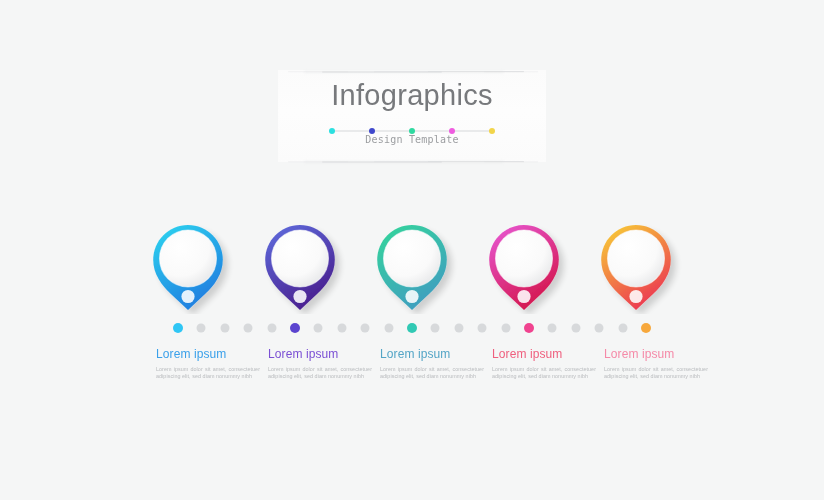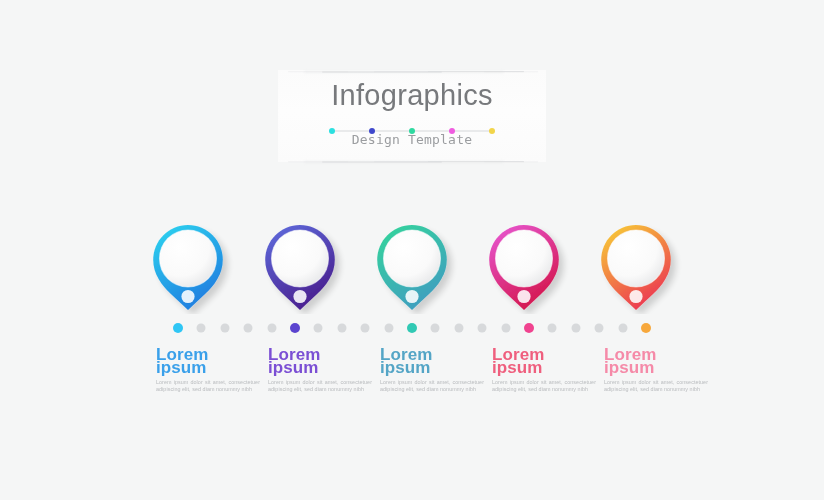--- a/index.html
+++ b/index.html
@@ -40,21 +40,21 @@
     text-align:center;
     font-size:29px;line-height:34px;
     font-weight:400;
     color:#77797c;
     letter-spacing:.3px;
   }
   .subtitle{
     position:absolute;left:0;top:62px;width:268px;
     text-align:center;
     font-family:"DejaVu Sans Mono","Liberation Mono",monospace;
-    font-size:13px;line-height:16px;
+    font-size:10px;line-height:16px;
     color:#9b9da0;
     letter-spacing:.2px;
   }
 
   
   .divider{
     position:absolute;left:44px;top:56px;width:180px;height:9px;
   }
   .divider .rail{
     position:absolute;left:8px;right:8px;top:50%;height:1px;
@@ -75,22 +75,22 @@
     position:absolute;top:50%;width:9px;height:9px;border-radius:50%;
     transform:translate(-50%,-50%);
     background:#d7d9db;
   }
   .dotstrip .sdot.on{width:10px;height:10px;}
 
   
   .tblock{position:absolute;top:348px;width:104px;}
   .tblock h3{
     margin:0 0 5px 0;
-    font-size:17px;line-height:13px;
-    font-weight:700;
+    font-size:12px;line-height:13px;
+    font-weight:400;
     letter-spacing:.1px;
   }
   .tblock p{
     margin:0;
     font-size:5.4px;line-height:7.4px;
     color:#b9bbbe;
     text-align:justify;
     letter-spacing:.05px;
   }
 </style>

